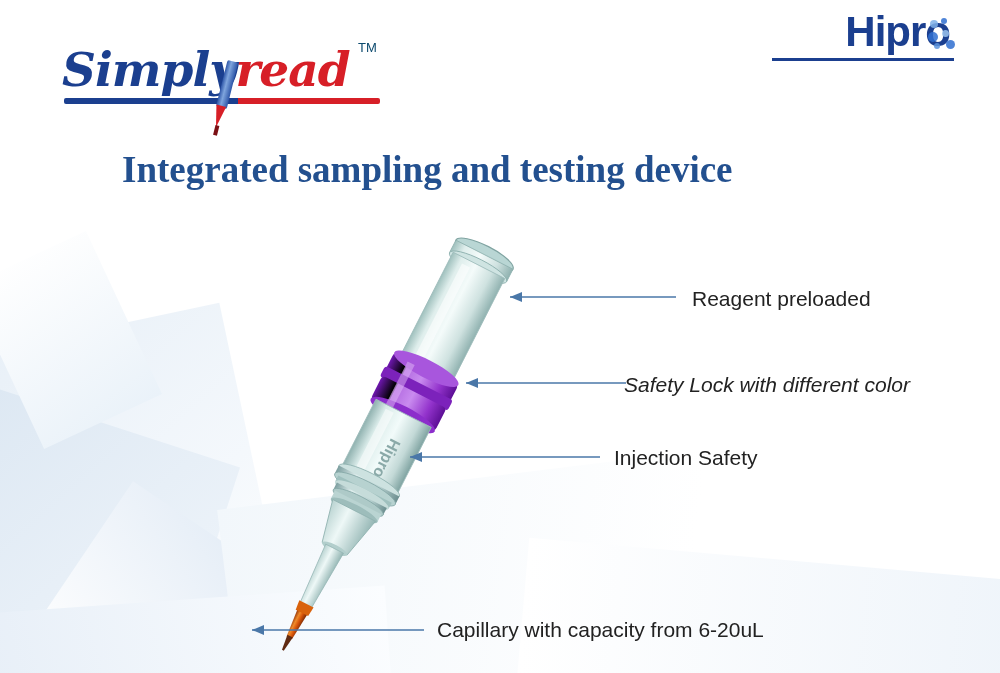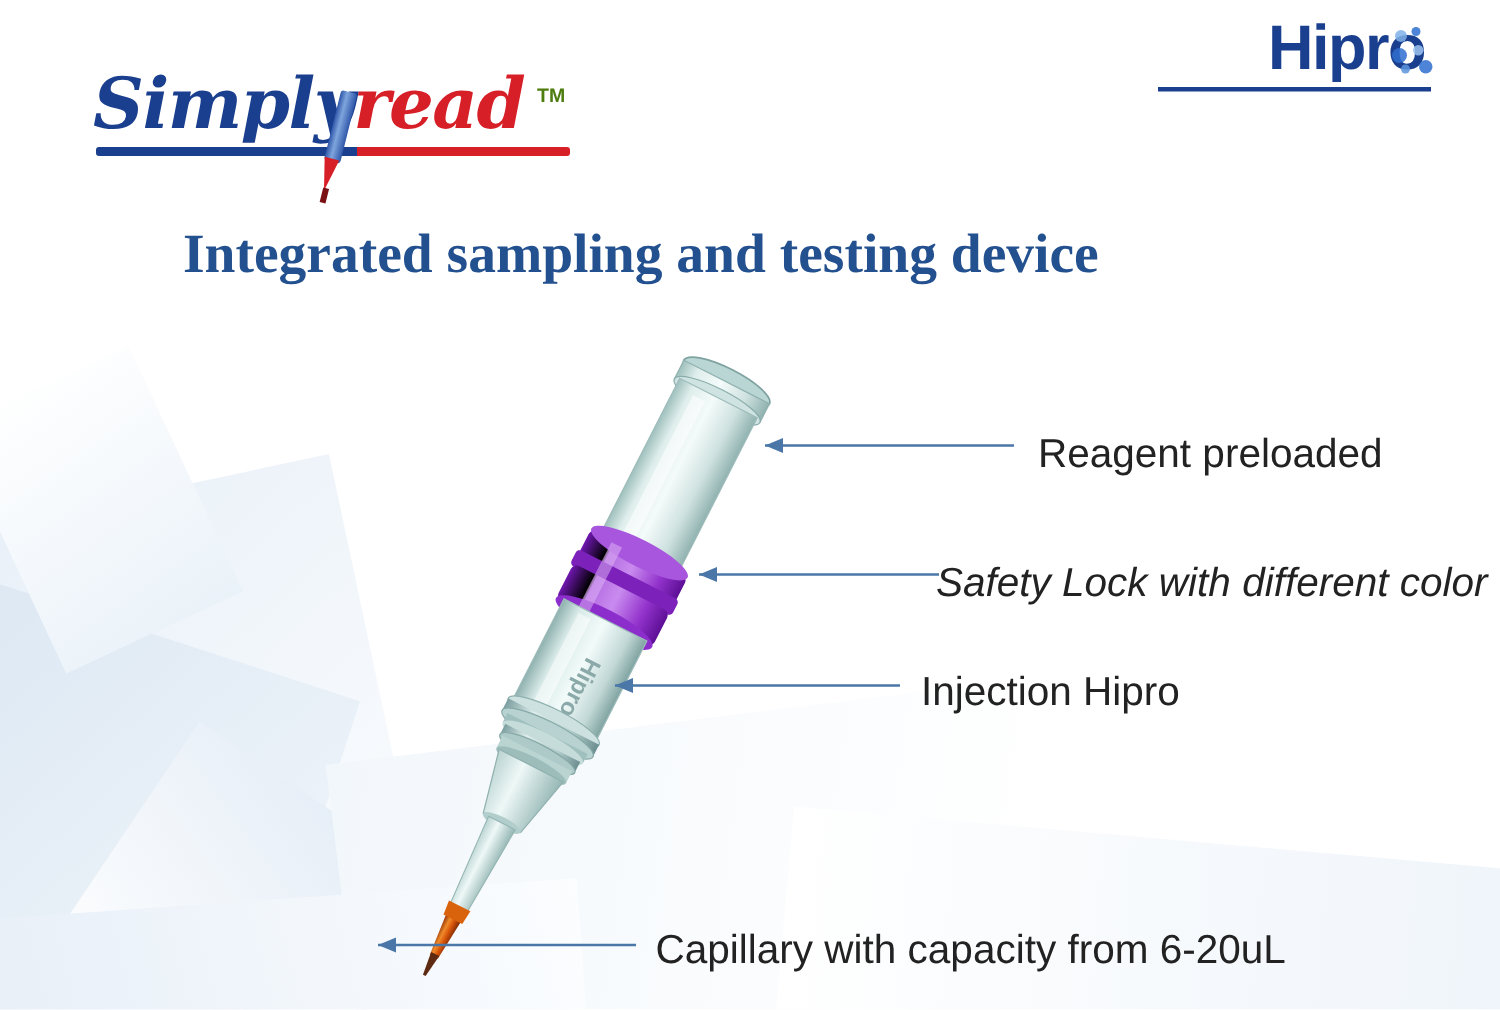--- a/index.html
+++ b/index.html
@@ -63,22 +63,22 @@
     position:absolute;left:4px;top:6px;
     font-family:"DejaVu Serif", serif;
     font-style:italic;font-weight:bold;
     font-size:47px;letter-spacing:-1px;
     color:#1b3f8f;
     text-shadow:1px 1px 0 #ffffff;
     white-space:nowrap;
   }
   .sr-text .red{color:#d71f27;}
   .sr-tm{
-    position:absolute;left:300px;top:20px;
-    font-size:13px;color:#4d7c0f;font-weight:bold;
+    position:absolute;left:300px;top:4px;
+    font-size:13px;color:#0c4a6e;font-weight:normal;
     font-family:"Liberation Sans", sans-serif;
   }
   .sr-underline{
     position:absolute;left:6px;top:62px;width:316px;height:6px;
     background:linear-gradient(90deg,#1b3f8f 0%,#1b3f8f 55%,#d71f27 55%,#d71f27 100%);
     border-radius:2px;
   }
   .sr-pen{
     position:absolute;left:152px;top:24px;width:26px;height:78px;
     transform:rotate(14deg);
@@ -133,21 +133,21 @@
     text-align:right;
   }
 
   
   .device{position:absolute;left:180px;top:210px;width:420px;height:460px;}
 
   
   .callout{
     position:absolute;
     font-family:"Liberation Sans", sans-serif;
-    font-size:27px;color:#222222;
+    font-size:21px;color:#222222;
     white-space:nowrap;
   }
   .c1{left:692px;top:287px;}
   .c2{left:624px;top:373px;font-style:italic;}
   .c3{left:614px;top:446px;}
   .c4{left:437px;top:618px;}
 
   .leader{position:absolute;}
 </style>
 </head>
@@ -289,16 +289,16 @@
     <g fill="#4a77a8">
       <polygon points="510,297 522,292 522,302"></polygon>
       <polygon points="466,383 478,378 478,388"></polygon>
       <polygon points="410,457 422,452 422,462"></polygon>
       <polygon points="252,630 264,625 264,635"></polygon>
     </g>
   </svg>
 
   <div class="callout c1">Reagent  preloaded</div>
   <div class="callout c2">Safety Lock with different color</div>
-  <div class="callout c3">Injection Hipro</div>
+  <div class="callout c3">Injection Safety</div>
   <div class="callout c4">Capillary with capacity  from 6-20uL</div>
 
 </div>
 
 </body></html>

